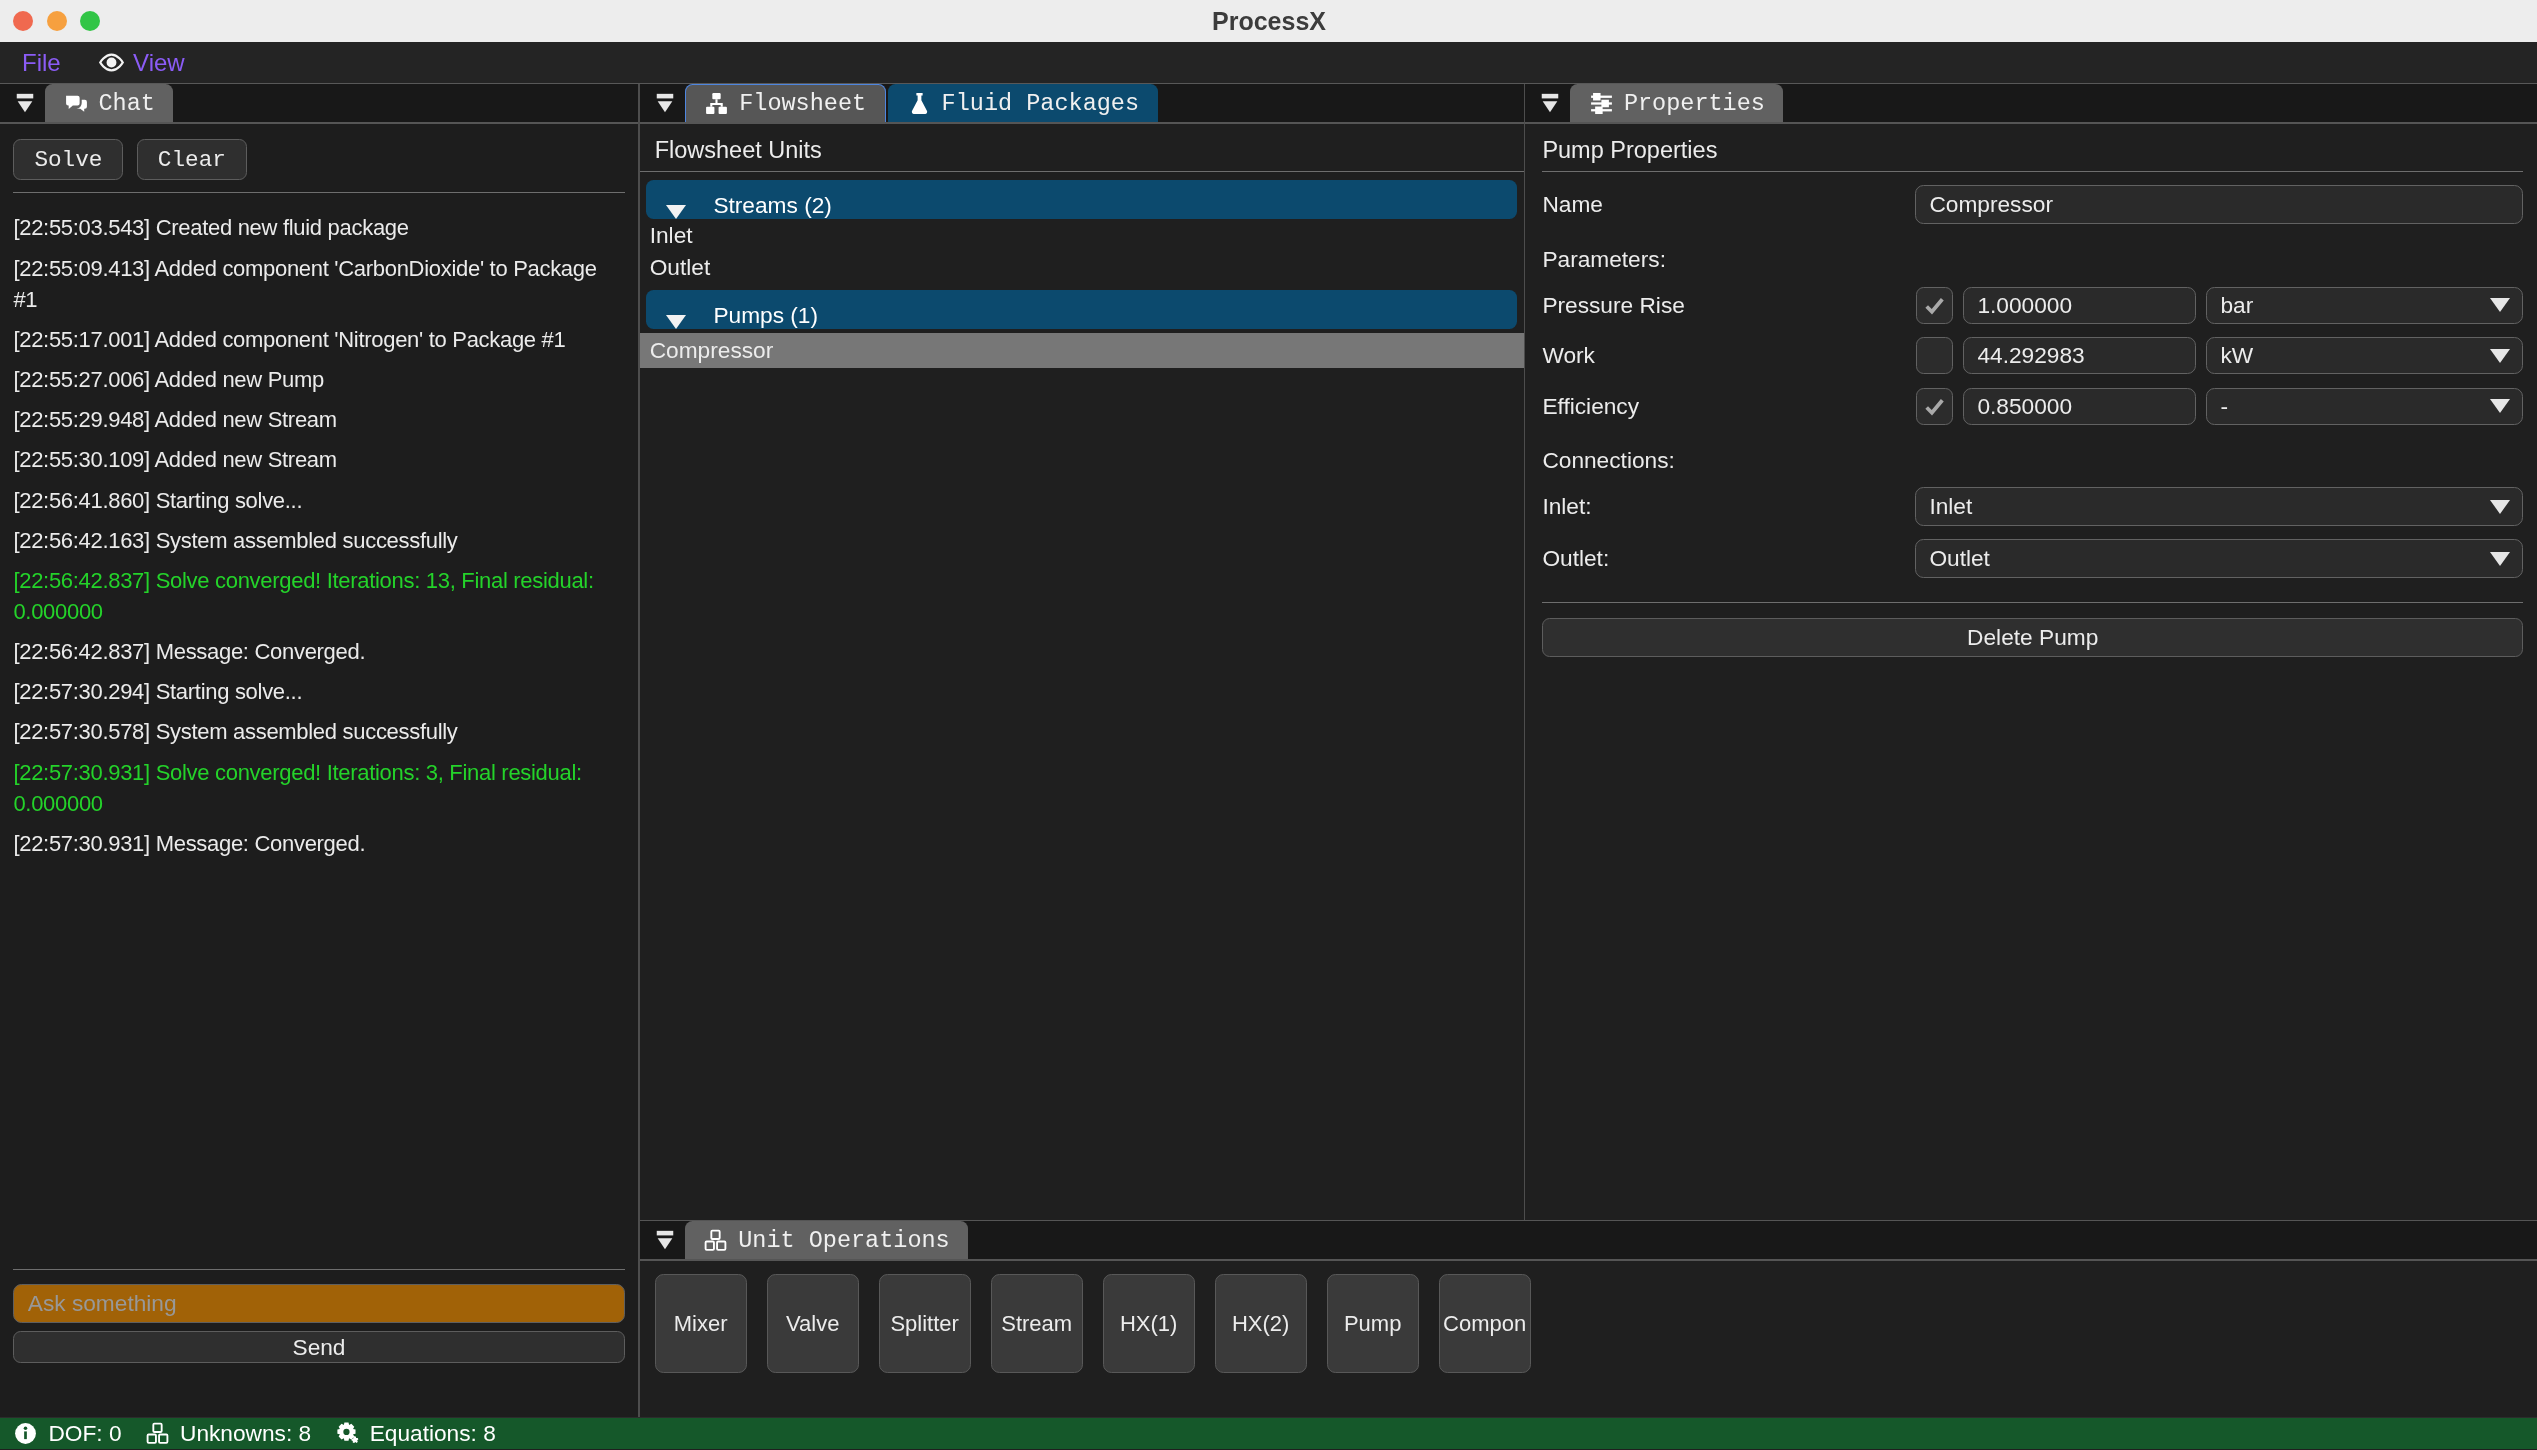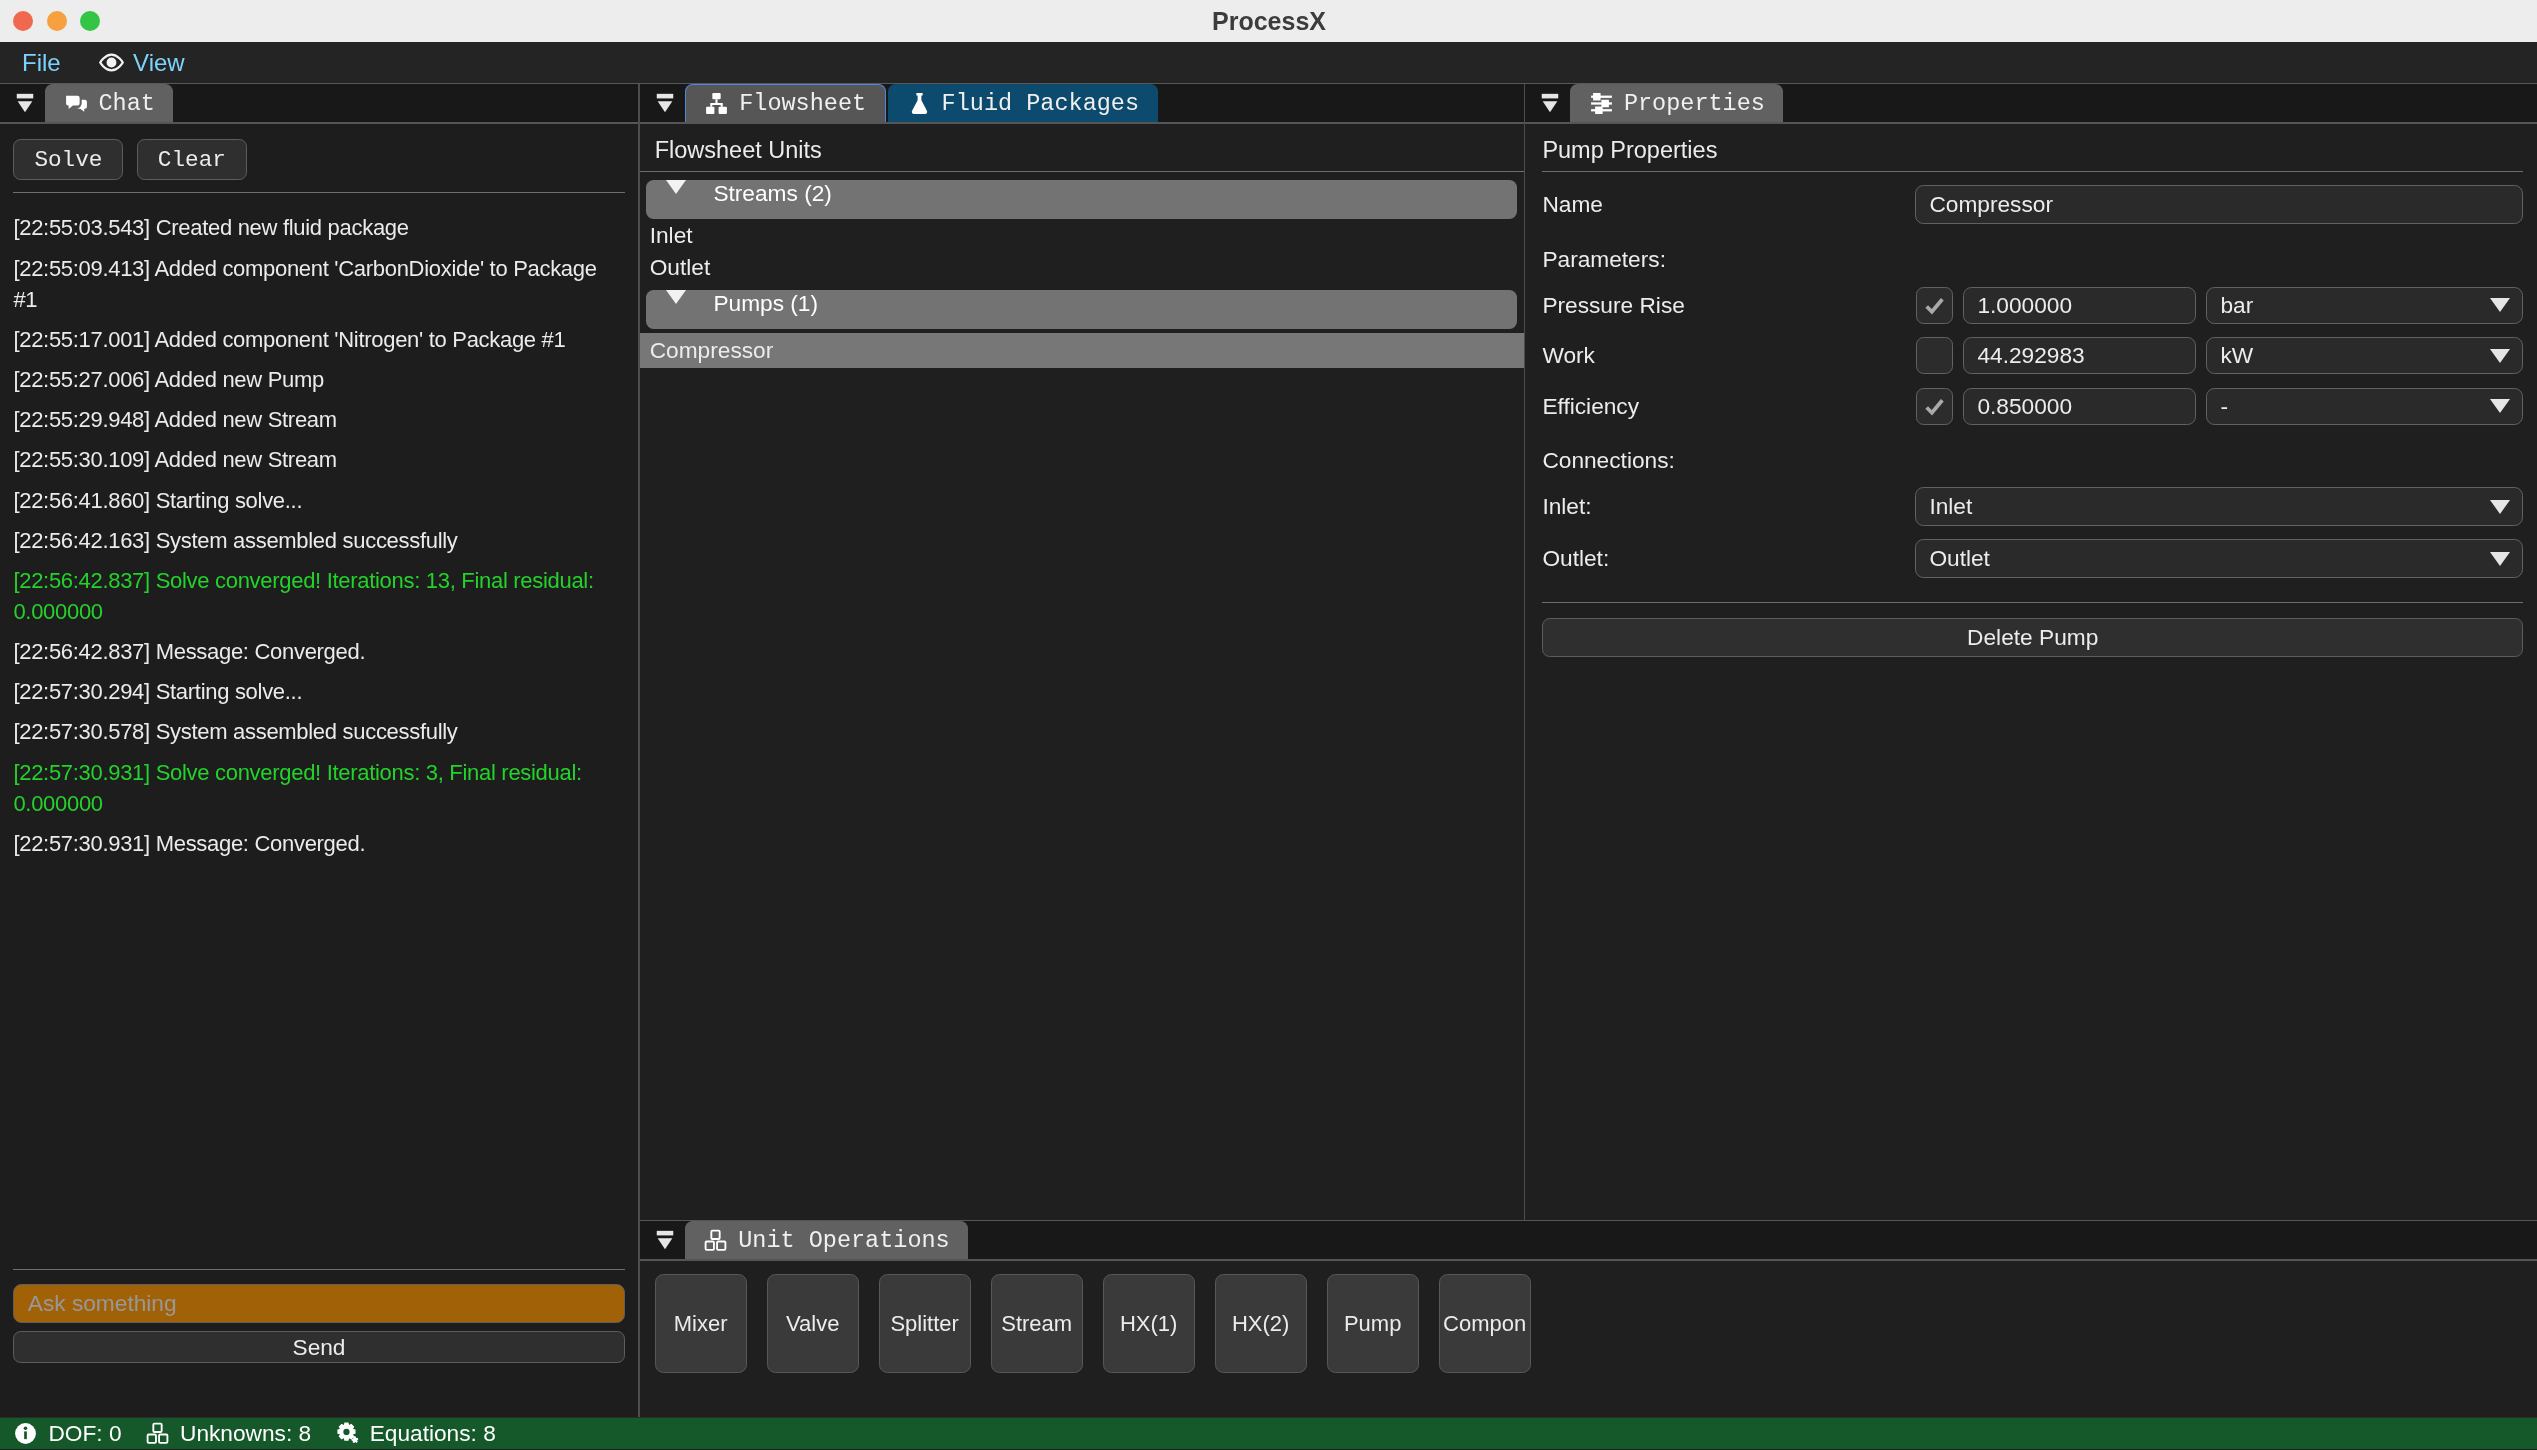--- a/index.html
+++ b/index.html
@@ -12,21 +12,21 @@
   
   .titlebar { height:42px; background:#ededed; display:flex; align-items:center; position:relative; }
   .traffic { position:absolute; left:13.4px; top:11px; display:flex; gap:13.4px; }
   .light { width:20px; height:20px; border-radius:50%; }
   .light.red { background:#f0694f; }
   .light.yellow { background:#f6a03f; }
   .light.green { background:#32c546; }
   .win-title { flex:1; text-align:center; font-weight:bold; font-size:25px; color:#3c3c3c; }
   
   .menubar { height:42px; background:#242424; border-bottom:1.7px solid #585858; display:flex; align-items:center; padding-left:22px; gap:37px; }
-  .menu-item { display:flex; align-items:center; gap:8.4px; font-size:24px; color:#7dd3fc; }
+  .menu-item { display:flex; align-items:center; gap:8.4px; font-size:24px; color:#8b5cf6; }
   .menu-item svg { width:27px; height:27px; }
   
   .main { display:flex; height:1333px; }
   .divider-v { width:1.7px; background:#4d4d4d; }
   
   .tabbar { height:40px; background:#181818; border-bottom:2.5px solid #555; display:flex; align-items:flex-end; padding-left:5px;font-family:Liberation Mono, monospace; }
   .collapse-btn { width:40px; height:38px; display:flex; align-items:center; justify-content:center; color:#e6e6e6; }
   .collapse-btn svg { width:22px; height:22px; }
   .tab { height:38px; display:flex; align-items:center; gap:10px; padding:0 18.5px; margin-right:2.5px;
          background:#0c4a6e; color:#f0f0f0; border-radius:7.6px 7.6px 0 0; font-size:23.5px; }
@@ -45,22 +45,22 @@
   .msg.success { color:#24d32a; }
   .chat-footer { padding-bottom:54px; }
   .ask-input { width:100%; height:39px; background:#a16207; border:1.7px solid #5f5f5f; border-radius:8.4px;
                color:#ececec; font-family:inherit; font-size:22.7px; padding:0 13.4px; margin:5px 0 8.4px; }
   .ask-input::placeholder { color:#989898; }
   .send-btn { width:100%; height:32px; padding:0; }
   
   .flowsheet-panel { width:884px; background:#1f1f1f; display:flex; flex-direction:column; }
   .panel-heading { padding:13.4px 15px 6.7px; font-size:23.5px; }
   hr.wide { border:none; border-top:1.7px solid #6e6e6e; margin:0; }
-  .tree-header { margin:7.6px 6.7px 0; height:39px; background:#737373; border-radius:7.6px;
-                 display:flex; align-items:flex-start; padding-left:20px; gap:27px; color:#fff; }
+  .tree-header { margin:7.6px 6.7px 0; height:39px; background:#0c4a6e; border-radius:7.6px;
+                 display:flex; align-items:flex-end; padding-left:20px; gap:27px; color:#fff; }
   .tri-down { width:0; height:0; border-left:10px solid transparent; border-right:10px solid transparent; border-top:14.3px solid #f2f2f2; }
   .tree-item { height:32px; line-height:32px; padding-left:10px; font-size:22.7px; }
   .tree-item.selected { background:#777; height:35px; line-height:35px; margin-top:3.4px; }
   
   .properties-panel { flex:1; background:#1f1f1f; display:flex; flex-direction:column; }
   .props-body { padding:0 15px 0 17px; }
   .props-body .panel-heading { padding:13.4px 0 6.7px; }
   .prop-row { display:flex; align-items:center; margin:13.4px 0; }
   .prop-label { flex:1; font-size:22.7px; }
   .section-label { margin:22px 0 3.4px; font-size:22.7px; }

